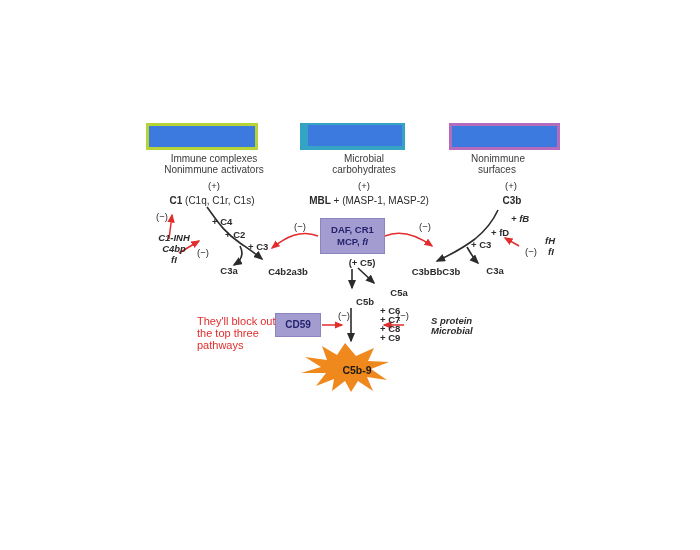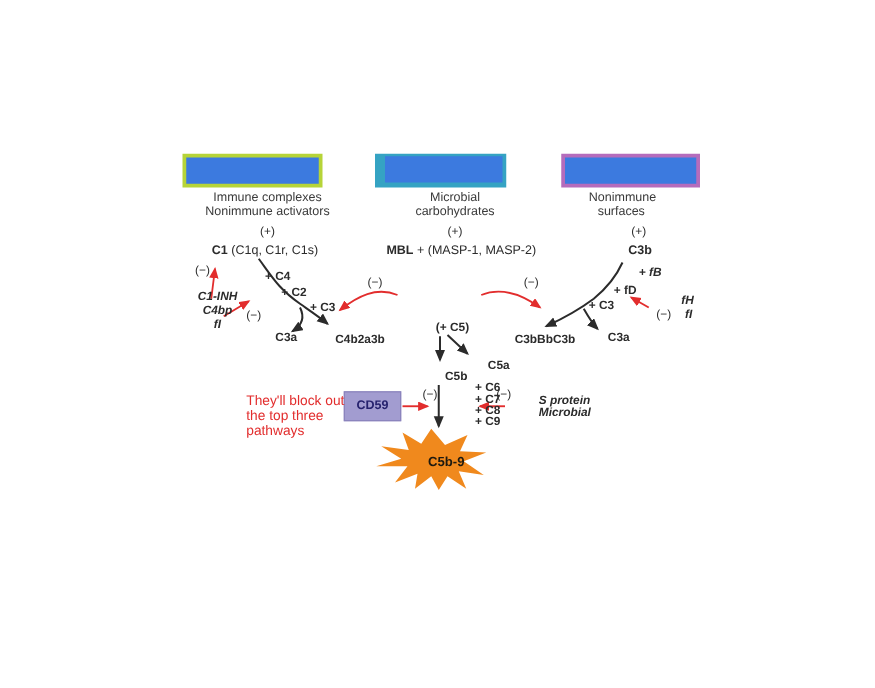--- a/index.html
+++ b/index.html
@@ -104,20 +104,24 @@
   <div class="t b" style="left:467px;top:228px;">+ fD</div>
   <div class="t b" style="left:447px;top:240px;">+ C3</div>
   <div class="t c b" style="left:424px;top:267px;">C3bBbC3b</div>
   <div class="t c b" style="left:483px;top:266px;">C3a</div>
   <div class="t b i" style="left:521px;top:236px;font-style:italic;">fH</div>
   <div class="t b i" style="left:524px;top:247px;">fI</div>
   <div class="t" style="left:501px;top:247px;">(−)</div>
 
   <div class="t c" style="left:288px;top:222px;">(−)</div>
   <div class="t c" style="left:413px;top:222px;">(−)</div>
+  <div class="regbox" style="left:320px;top:218px;width:63px;height:34px;">
+    <div>DAF, CR1</div>
+    <div><span>MCP,</span> <span class="i">fI</span></div>
+  </div>
 
   <div class="t c b" style="left:350px;top:258px;">(+ C5)</div>
   <div class="t c b" style="left:387px;top:288px;">C5a</div>
   <div class="t c b" style="left:353px;top:297px;">C5b</div>
   <div class="t b" style="left:356px;top:306px;">+ C6</div>
   <div class="t b" style="left:356px;top:315px;">+ C7</div>
   <div class="t b" style="left:356px;top:324px;">+ C8</div>
   <div class="t b" style="left:356px;top:333px;">+ C9</div>
 
   <div class="regbox" style="left:275px;top:313px;width:44px;height:22px;font-size:10px;">

